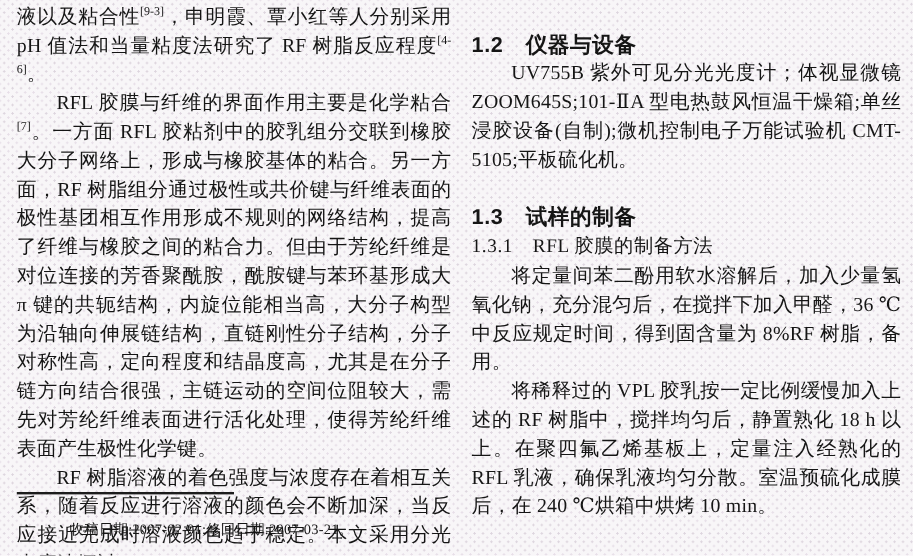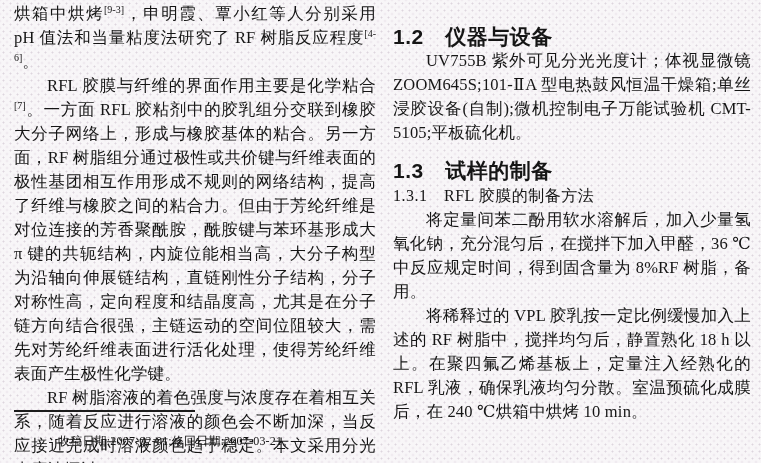--- a/index.html
+++ b/index.html
@@ -31,25 +31,25 @@
   sup.cite {
     font-size: 10px;
     line-height: 0;
     vertical-align: super;
     letter-spacing: 0;
   }
   h3.sec-heading {
     margin: 0;
     font-family: "Liberation Sans", "DejaVu Sans", sans-serif;
     font-weight: bold;
-    font-size: 21px;
+    font-size: 18px;
     line-height: 24px;
     letter-spacing: 0.5px;
   }
-  h3.sec-heading.second { margin-top: 14px; }
+  h3.sec-heading.second { margin-top: 24px; }
   p.sub-heading {
     margin: 0;
     font-size: 16px;
     line-height: 25px;
     letter-spacing: 0.5px;
   }
   .footer {
     position: absolute;
     left: 14px;
     top: 410px;
@@ -69,21 +69,21 @@
     white-space: nowrap;
     letter-spacing: 0.2px;
   }
 </style>
 </head>
 <body>
 
 <div class="page">
 
   <div class="col col-left">
-    <p class="body"><span>烘箱中烘烤</span><sup class="cite">[9-3]</sup><span>，申明霞、覃小红等人分别采用 pH 值法和当量粘度法研究了 RF 树脂反应程度</span><sup class="cite">[4-6]</sup><span>。</span></p>
+    <p class="body"><span>液以及粘合性</span><sup class="cite">[9-3]</sup><span>，申明霞、覃小红等人分别采用 pH 值法和当量粘度法研究了 RF 树脂反应程度</span><sup class="cite">[4-6]</sup><span>。</span></p>
 
     <p class="body indent"><span>RFL 胶膜与纤维的界面作用主要是化学粘合</span><sup class="cite">[7]</sup><span>。一方面 RFL 胶粘剂中的胶乳组分交联到橡胶大分子网络上，形成与橡胶基体的粘合。另一方面，RF 树脂组分通过极性或共价键与纤维表面的极性基团相互作用形成不规则的网络结构，提高了纤维与橡胶之间的粘合力。但由于芳纶纤维是对位连接的芳香聚酰胺，酰胺键与苯环基形成大 π 键的共轭结构，内旋位能相当高，大分子构型为沿轴向伸展链结构，直链刚性分子结构，分子对称性高，定向程度和结晶度高，尤其是在分子链方向结合很强，主链运动的空间位阻较大，需先对芳纶纤维表面进行活化处理，使得芳纶纤维表面产生极性化学键。</span></p>
 
     <p class="body indent">RF 树脂溶液的着色强度与浓度存在着相互关系，随着反应进行溶液的颜色会不断加深，当反应接近完成时溶液颜色趋于稳定。本文采用分光光度法探讨</p>
   </div>
 
   <div class="col col-right">
     <h3 class="sec-heading">1.2　仪器与设备</h3>
     <p class="body indent">UV755B 紫外可见分光光度计；体视显微镜 ZOOM645S;101-ⅡA 型电热鼓风恒温干燥箱;单丝浸胶设备(自制);微机控制电子万能试验机 CMT-5105;平板硫化机。</p>
 

